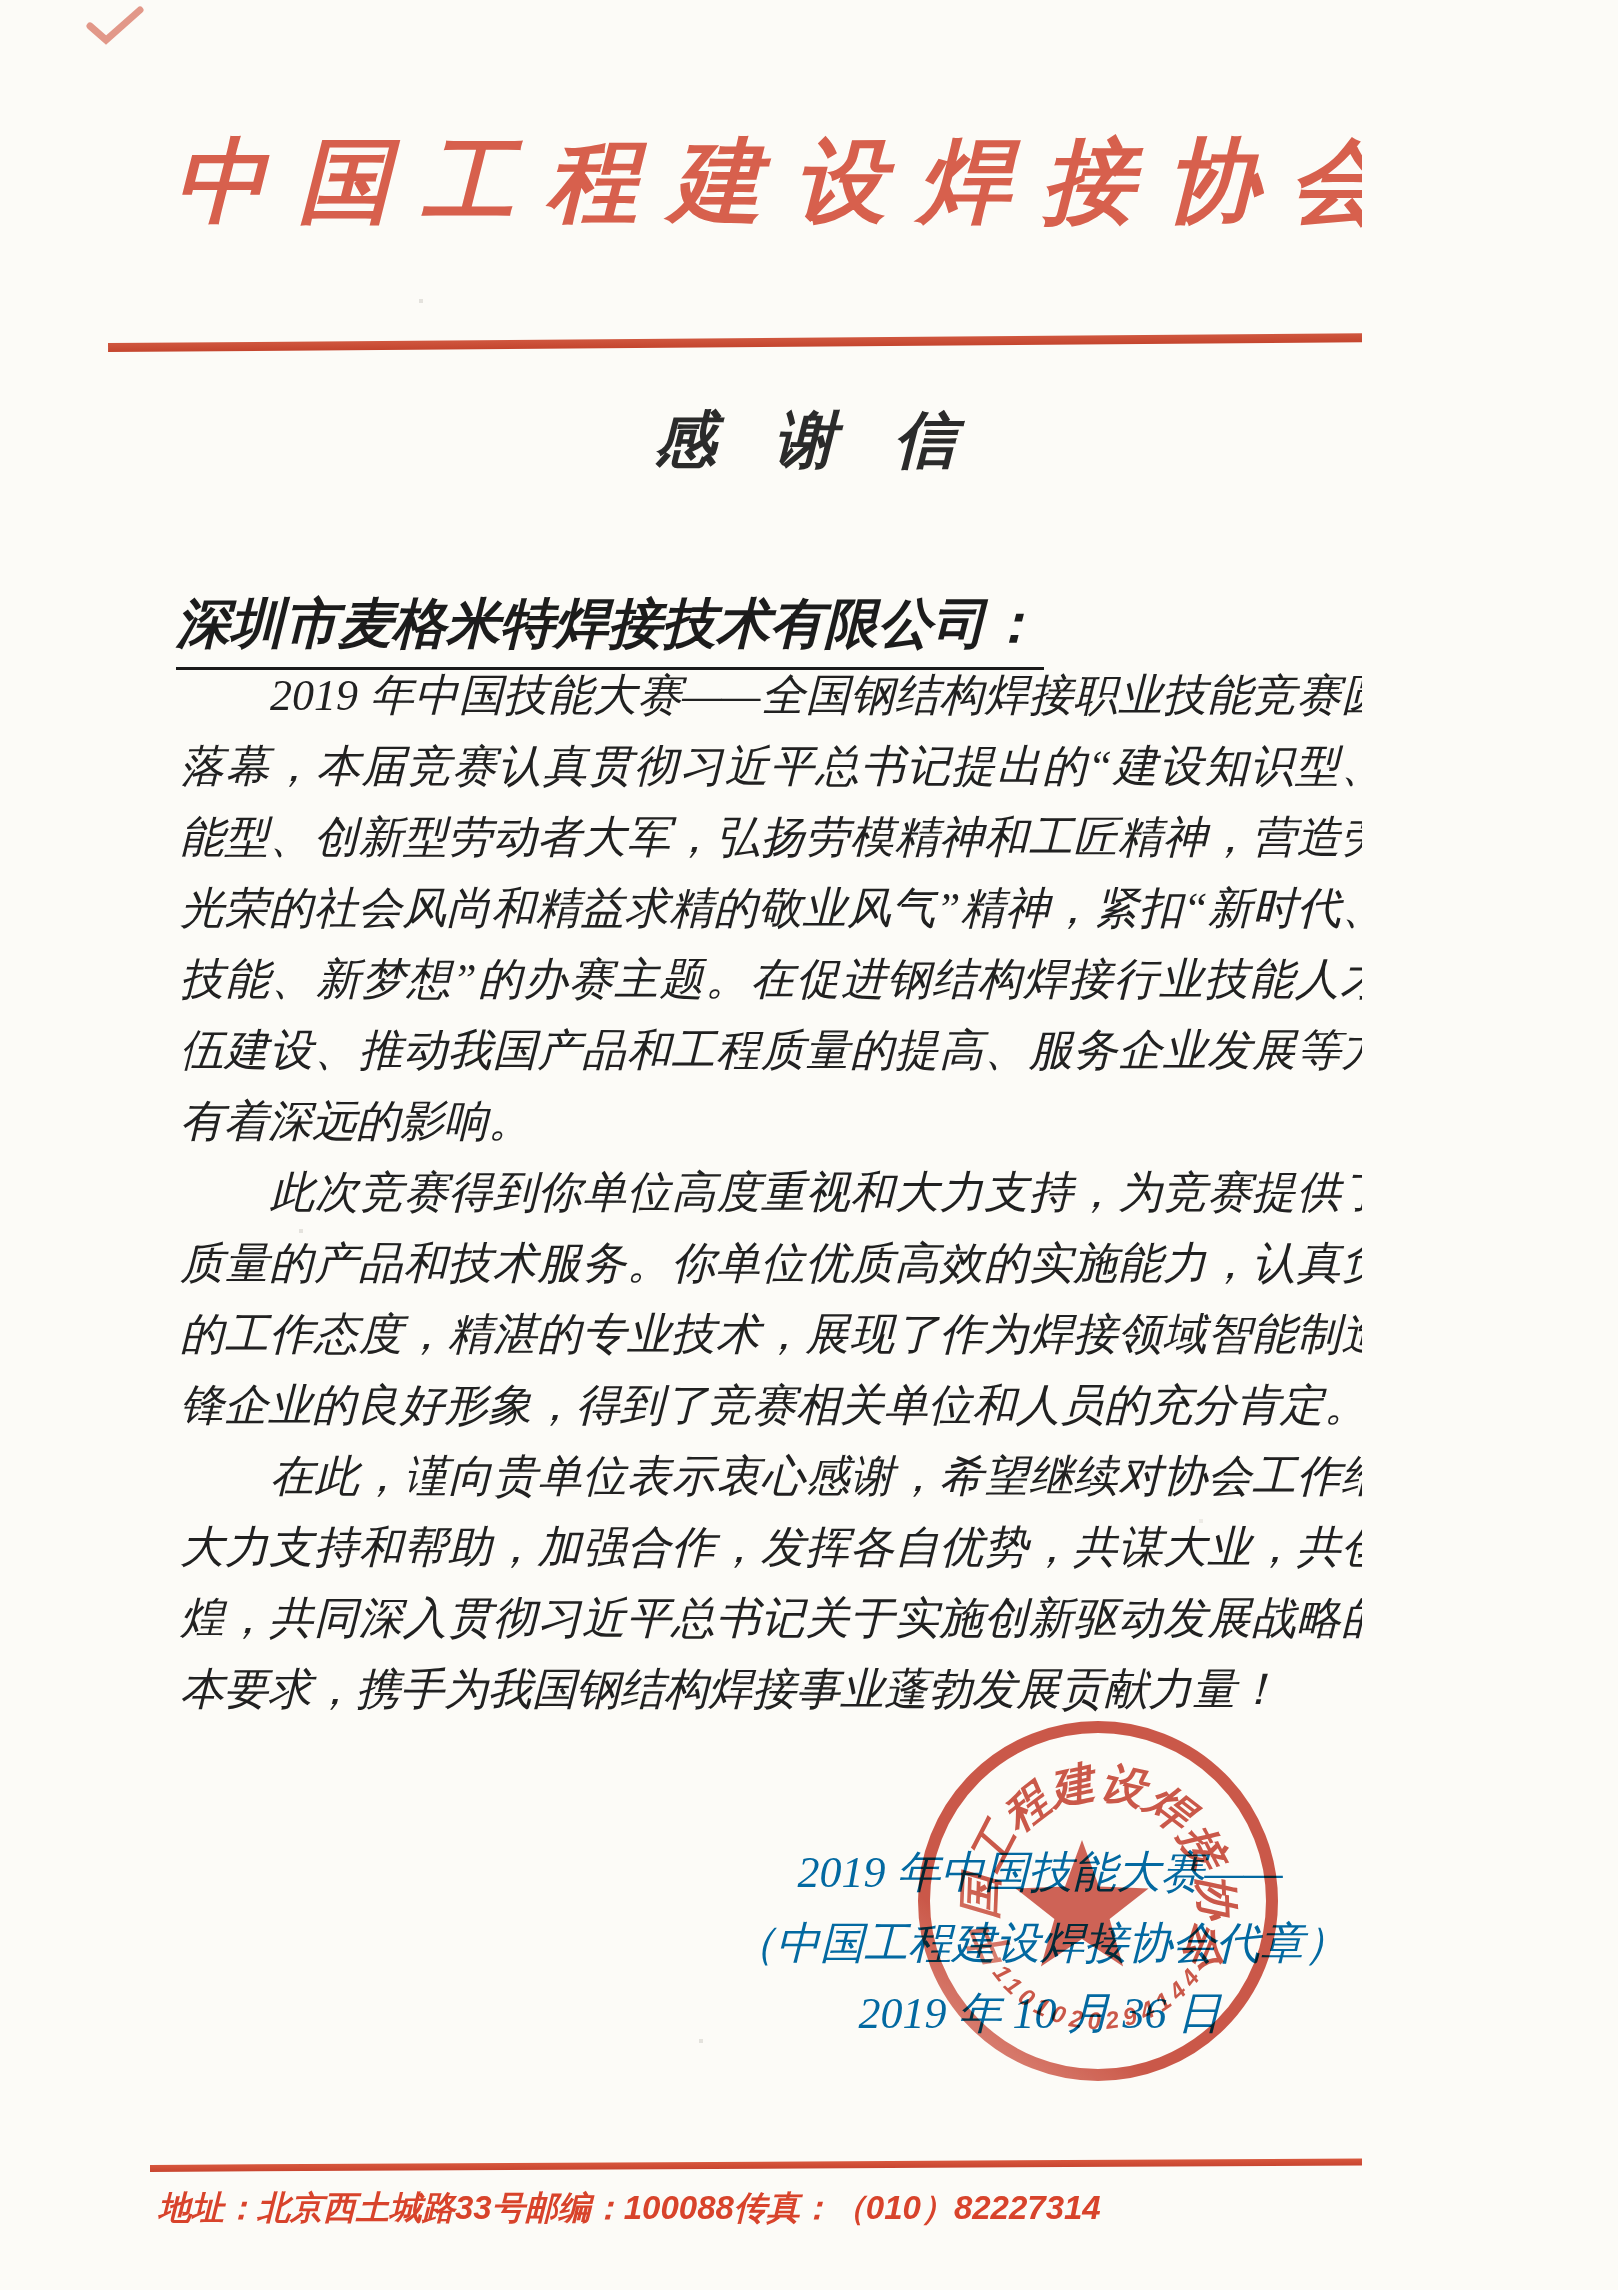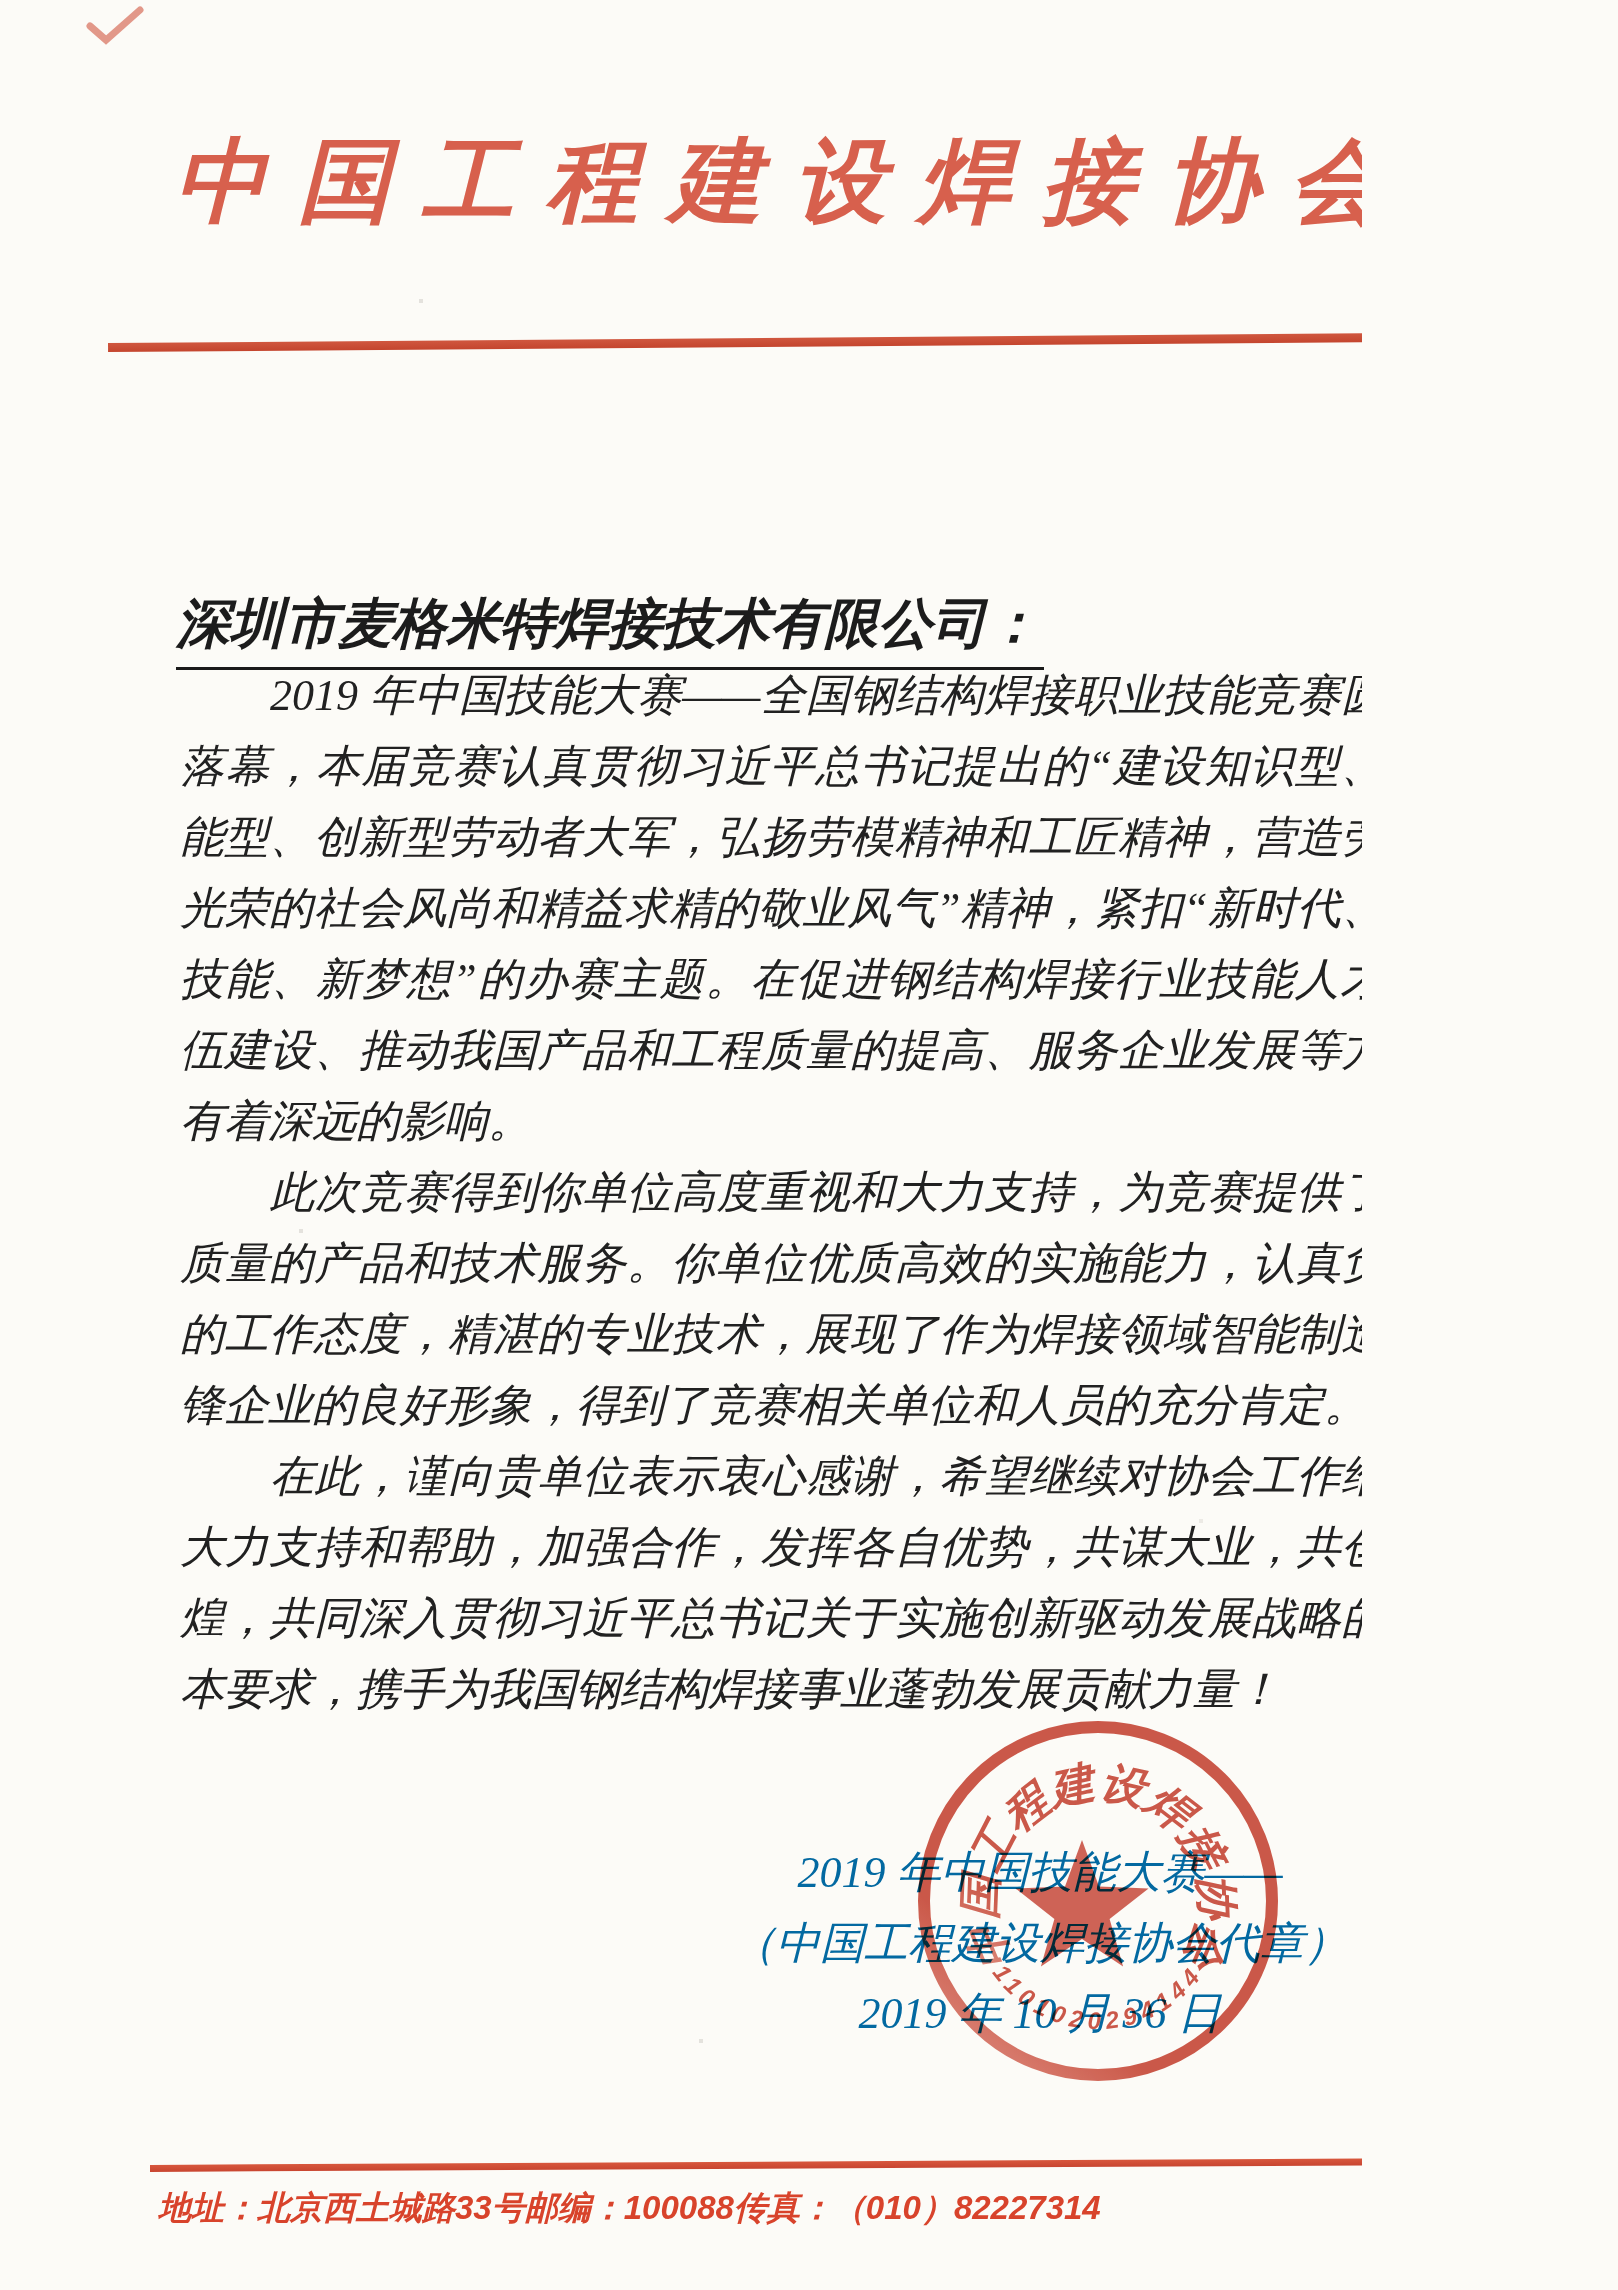--- a/index.html
+++ b/index.html
@@ -88,20 +88,21 @@
 
   <div class="speck"></div>
   <svg class="pen-mark" viewBox="0 0 60 44">
     <path d="M4 22 L20 36 L54 6" fill="none" stroke="#d05540" stroke-width="7" stroke-linecap="round" opacity="0.75"></path>
   </svg>
   <div class="smudge"></div>
 
   <div class="org-title">中国工程建设焊接协会</div>
   <div class="header-rule"></div>
 
+  <div class="letter-title">感谢信</div>
 
   <div class="recipient">深圳市麦格米特焊接技术有限公司：</div>
 
   <div class="body-text">
     <p>2019 年中国技能大赛——全国钢结构焊接职业技能竞赛圆满落幕，本届竞赛认真贯彻习近平总书记提出的“建设知识型、技能型、创新型劳动者大军，弘扬劳模精神和工匠精神，营造劳动光荣的社会风尚和精益求精的敬业风气”精神，紧扣“新时代、新技能、新梦想”的办赛主题。在促进钢结构焊接行业技能人才队伍建设、推动我国产品和工程质量的提高、服务企业发展等方面有着深远的影响。</p>
     <p>此次竞赛得到你单位高度重视和大力支持，为竞赛提供了高质量的产品和技术服务。你单位优质高效的实施能力，认真负责的工作态度，精湛的专业技术，展现了作为焊接领域智能制造先锋企业的良好形象，得到了竞赛相关单位和人员的充分肯定。</p>
     <p>在此，谨向贵单位表示衷心感谢，希望继续对协会工作给予大力支持和帮助，加强合作，发挥各自优势，共谋大业，共创辉煌，共同深入贯彻习近平总书记关于实施创新驱动发展战略的基本要求，携手为我国钢结构焊接事业蓬勃发展贡献力量！</p>
   </div>
 
   <div class="signature">

